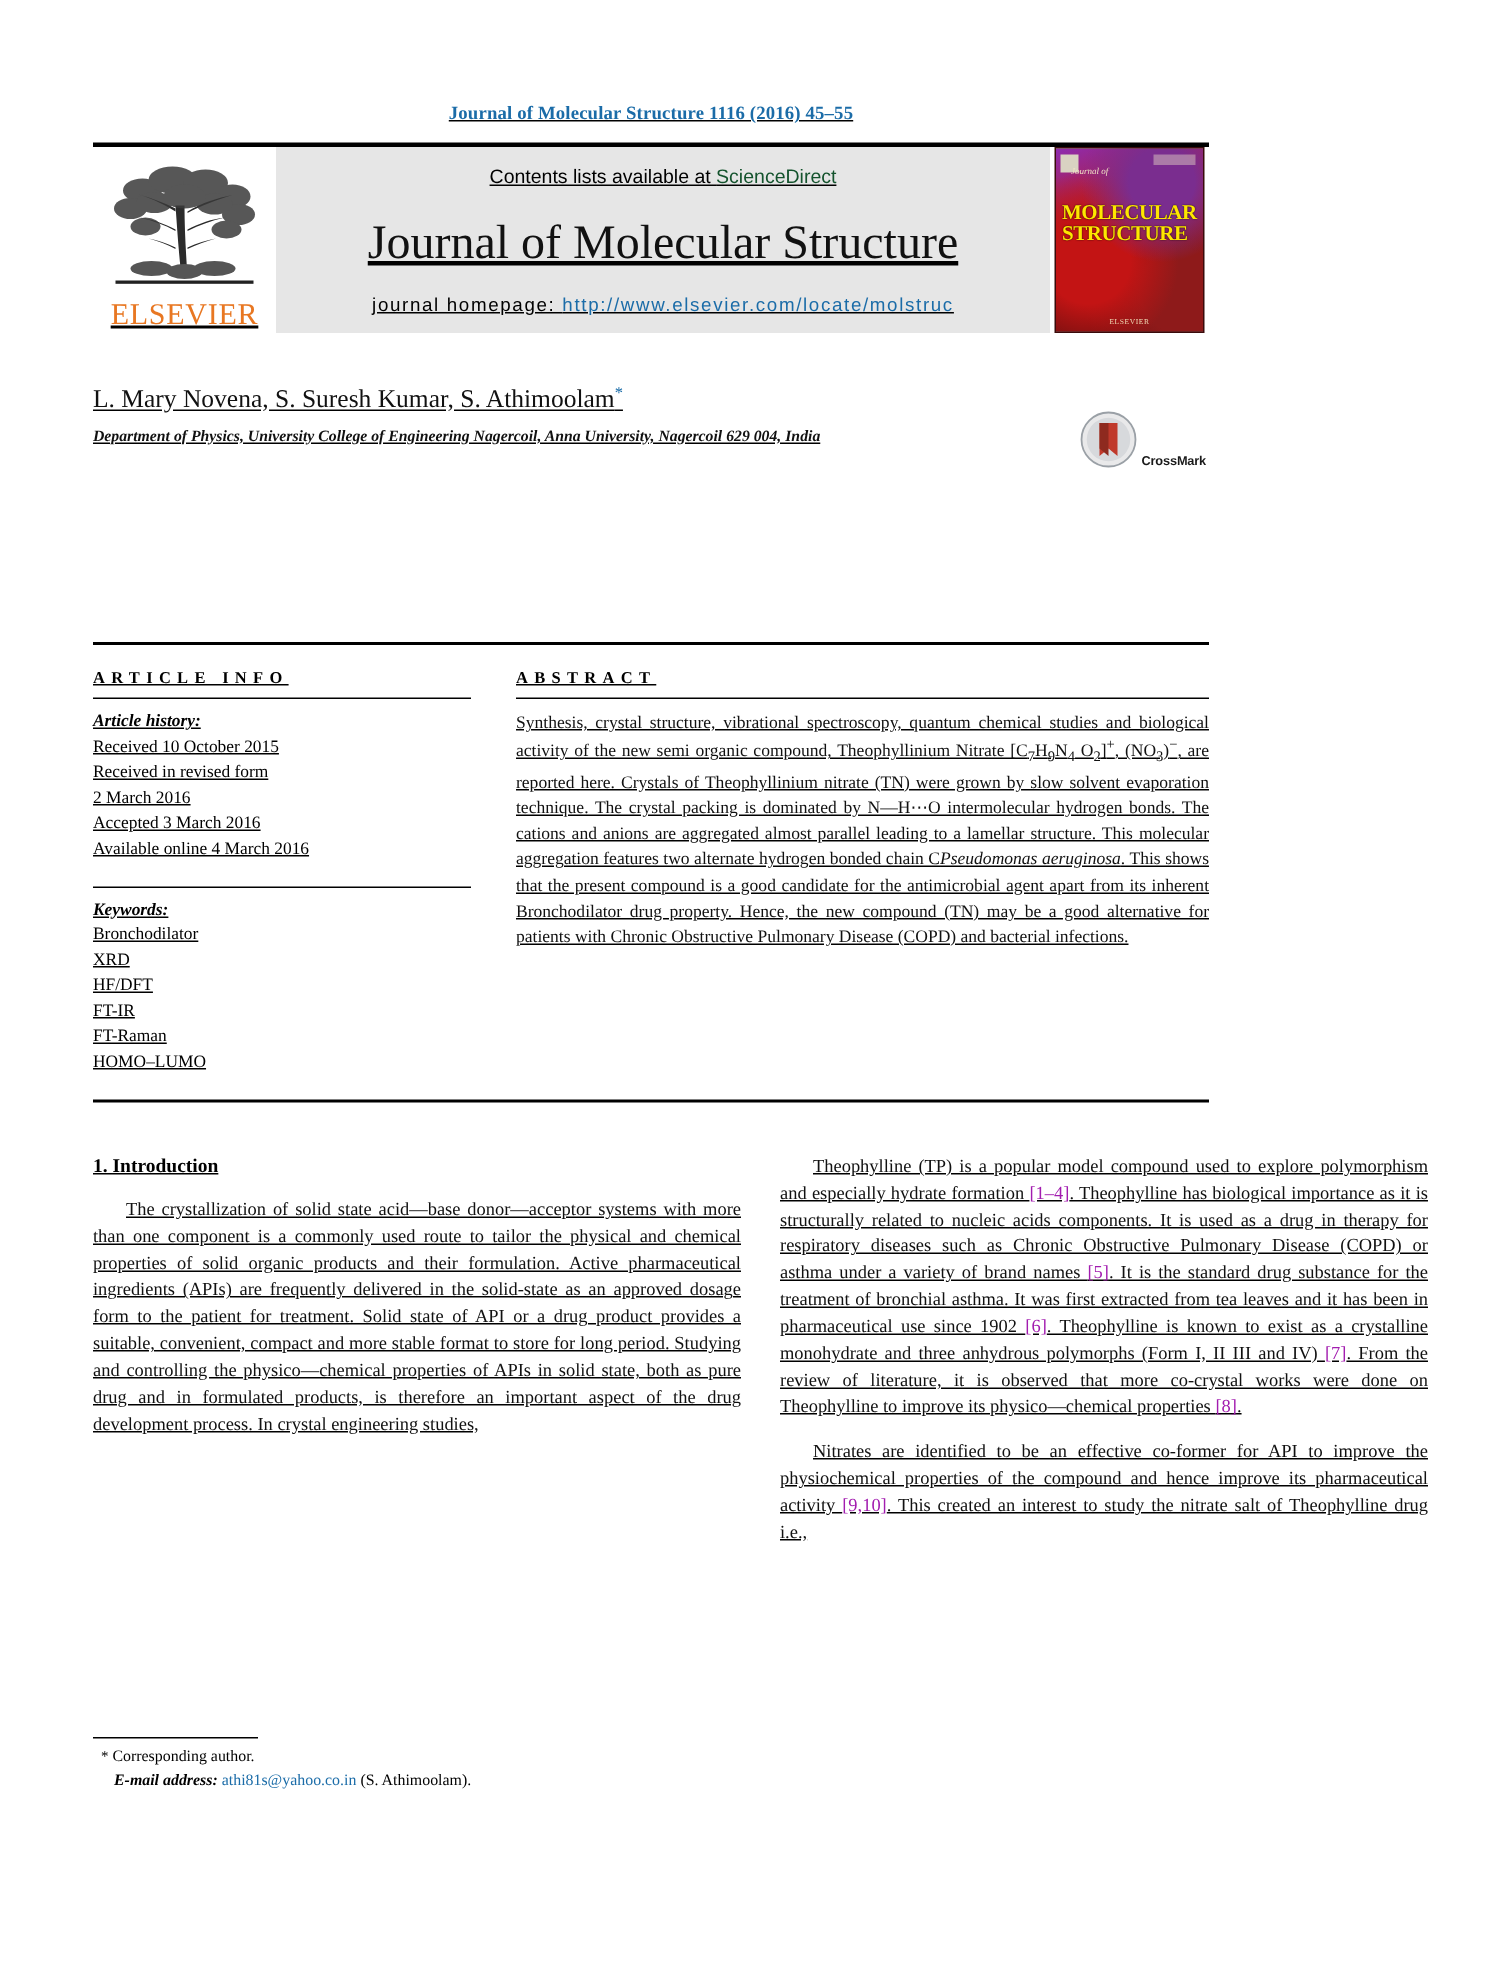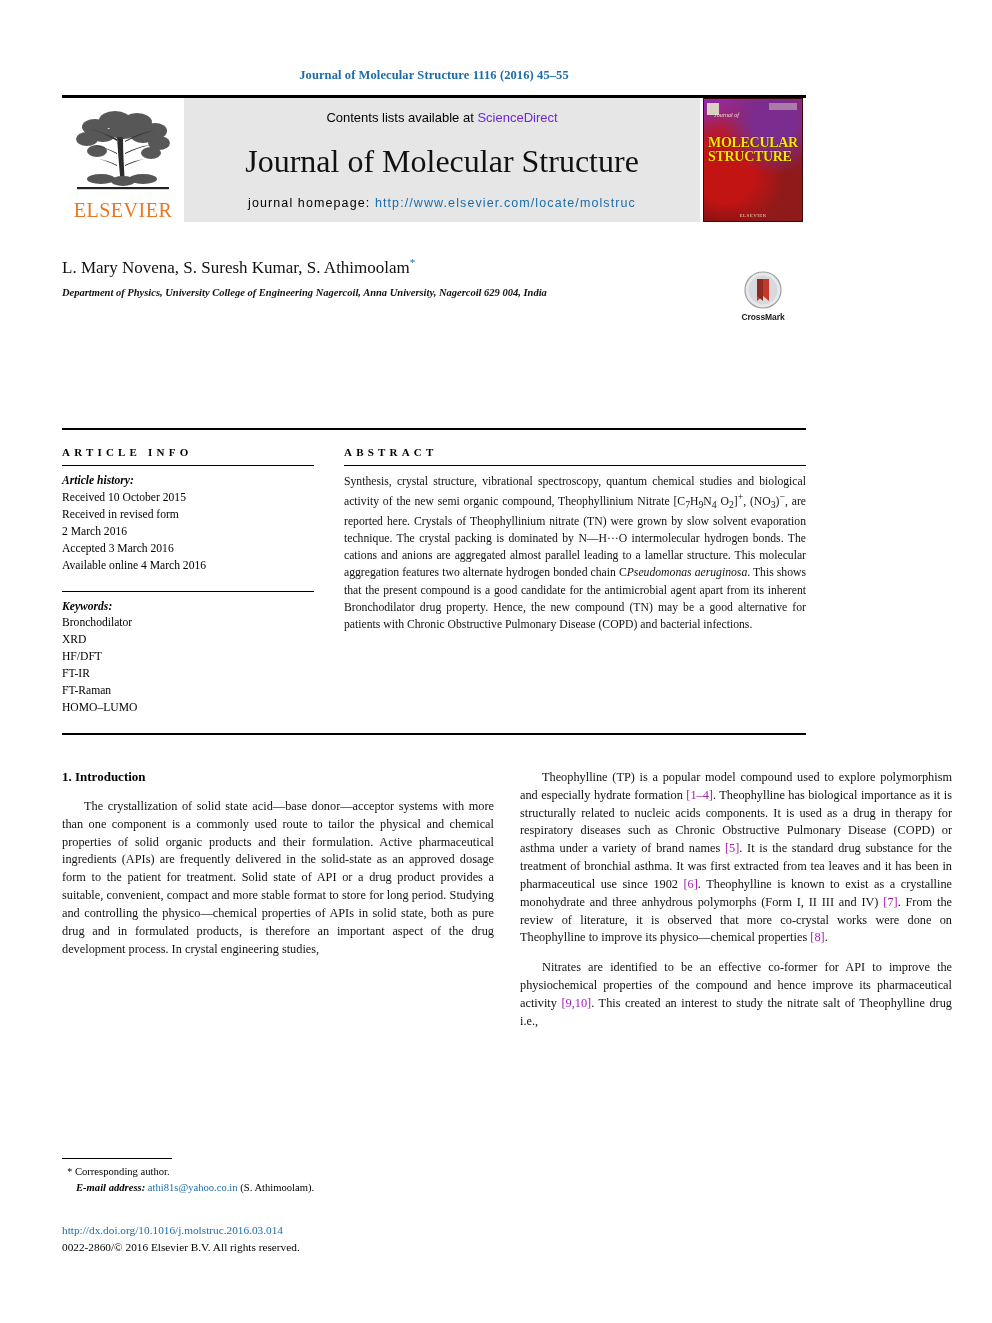--- a/index.html
+++ b/index.html
@@ -14,20 +14,21 @@
     color: #000000;
     position: relative;
     overflow: hidden;
   }
   .page {
     position: relative;
     width: 868px;
     height: 1323px;
     padding: 0;
     box-sizing: border-box;
+    text-decoration: underline;
   }
 
   
   .running-head {
     text-align: center;
     color: #1b6ca8;
     font-weight: bold;
     font-size: 12.5px;
     letter-spacing: .1px;
     padding-top: 68px;
@@ -72,21 +73,21 @@
     align-items: center;
     justify-content: space-between;
     padding: 12px 0 12px 0;
     box-sizing: border-box;
   }
   .contents-line {
     font-family: "Liberation Sans", sans-serif;
     font-size: 13px;
     color: #000;
   }
-  .contents-line .sd { color: #6d28d9; }
+  .contents-line .sd { color: #14532d; }
   .journal-title {
     font-family: "Liberation Serif", serif;
     font-size: 32px;
     color: #111;
     line-height: 1;
   }
   .homepage-line {
     font-family: "Liberation Sans", sans-serif;
     font-size: 12.5px;
     letter-spacing: 1.1px;
@@ -153,28 +154,27 @@
     font-family: "Liberation Serif", serif;
     font-size: 23.5px;
     line-height: 1.28;
     color: #111;
     width: 780px;
     margin: 0;
     font-weight: normal;
   }
   .crossmark {
     position: absolute;
-    top: 15px;
+    top: 4px;
     right: 0;
     width: 86px;
     height: 52px;
     display: flex;
-    align-items: center;
+    align-items: flex-end;
     gap: 3px;
-    flex-direction: column;
   }
   .crossmark-label {
     font-family: "Liberation Sans", sans-serif;
     font-size: 8.5px;
     font-weight: bold;
     color: #1a1a1a;
     letter-spacing: -0.1px;
   }
   .authors {
     font-family: "Liberation Serif", serif;
@@ -419,18 +419,14 @@
       &nbsp;&nbsp;<span class="star">*</span>
       <span>Corresponding author.</span>
     </div>
     <div class="fn-line" style="padding-left:14px;">
       <span class="fn-email-label">E-mail address:</span>
       <span class="fn-link">athi81s@yahoo.co.in</span>
       <span>(S. Athimoolam).</span>
     </div>
   </div>
 
-  <div class="doi-block">
-    <div class="doi-link">http://dx.doi.org/10.1016/j.molstruc.2016.03.014</div>
-    <div>0022-2860/© 2016 Elsevier B.V. All rights reserved.</div>
-  </div>
 
 </div>
 
 </body></html>

